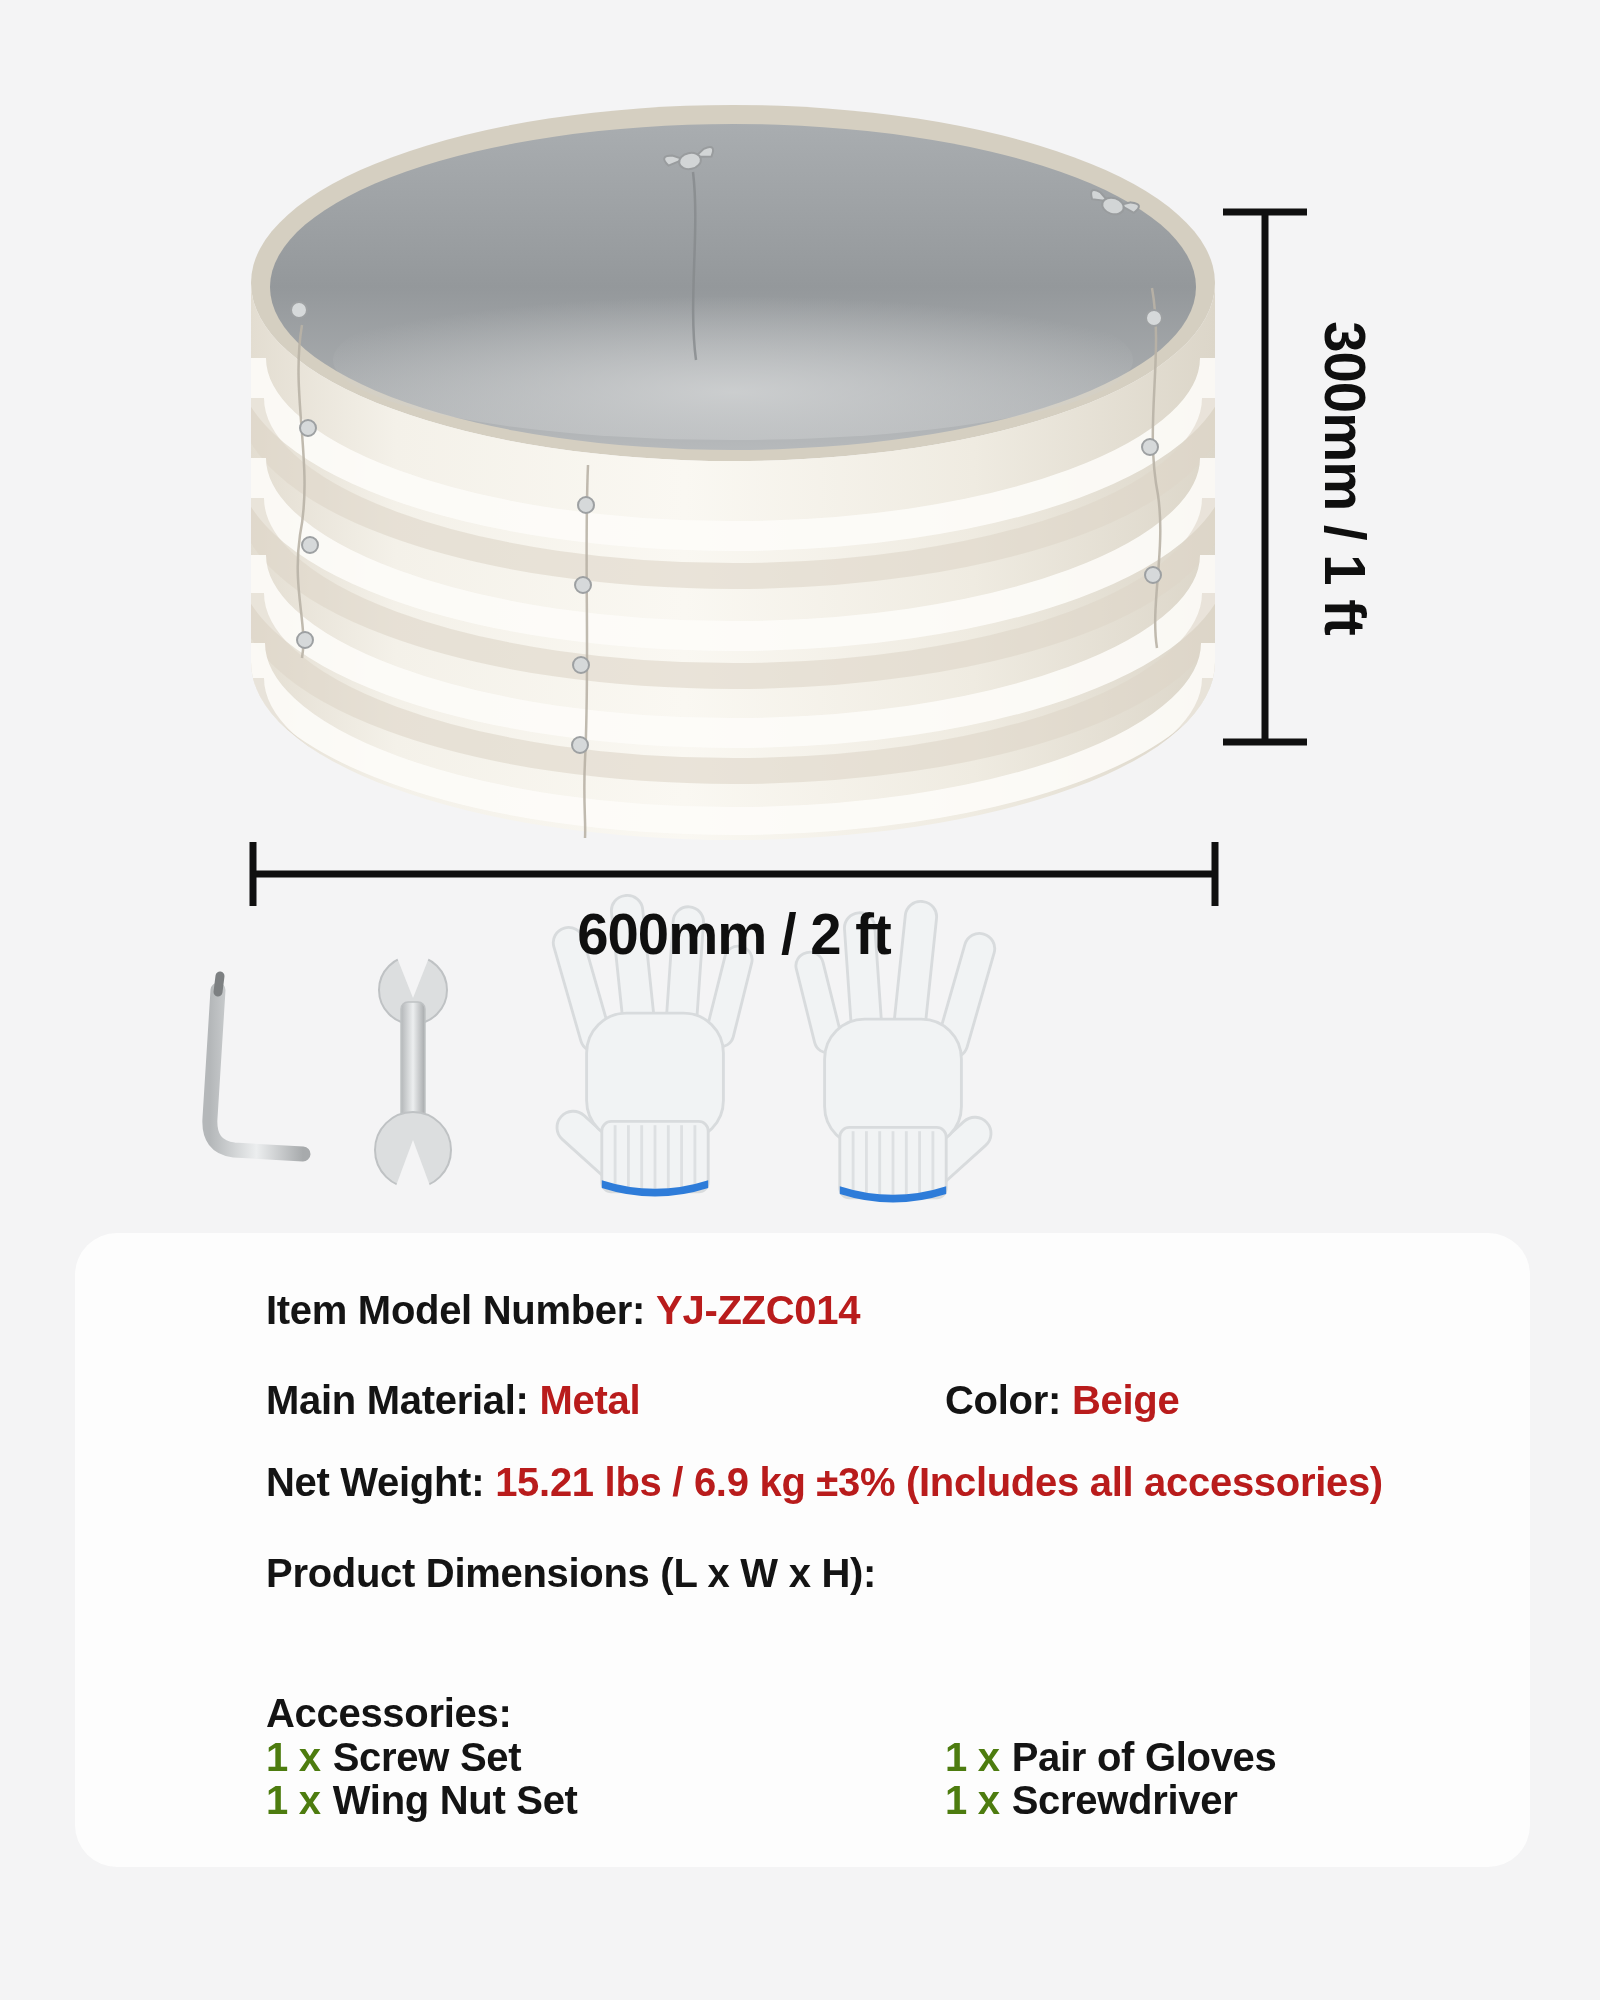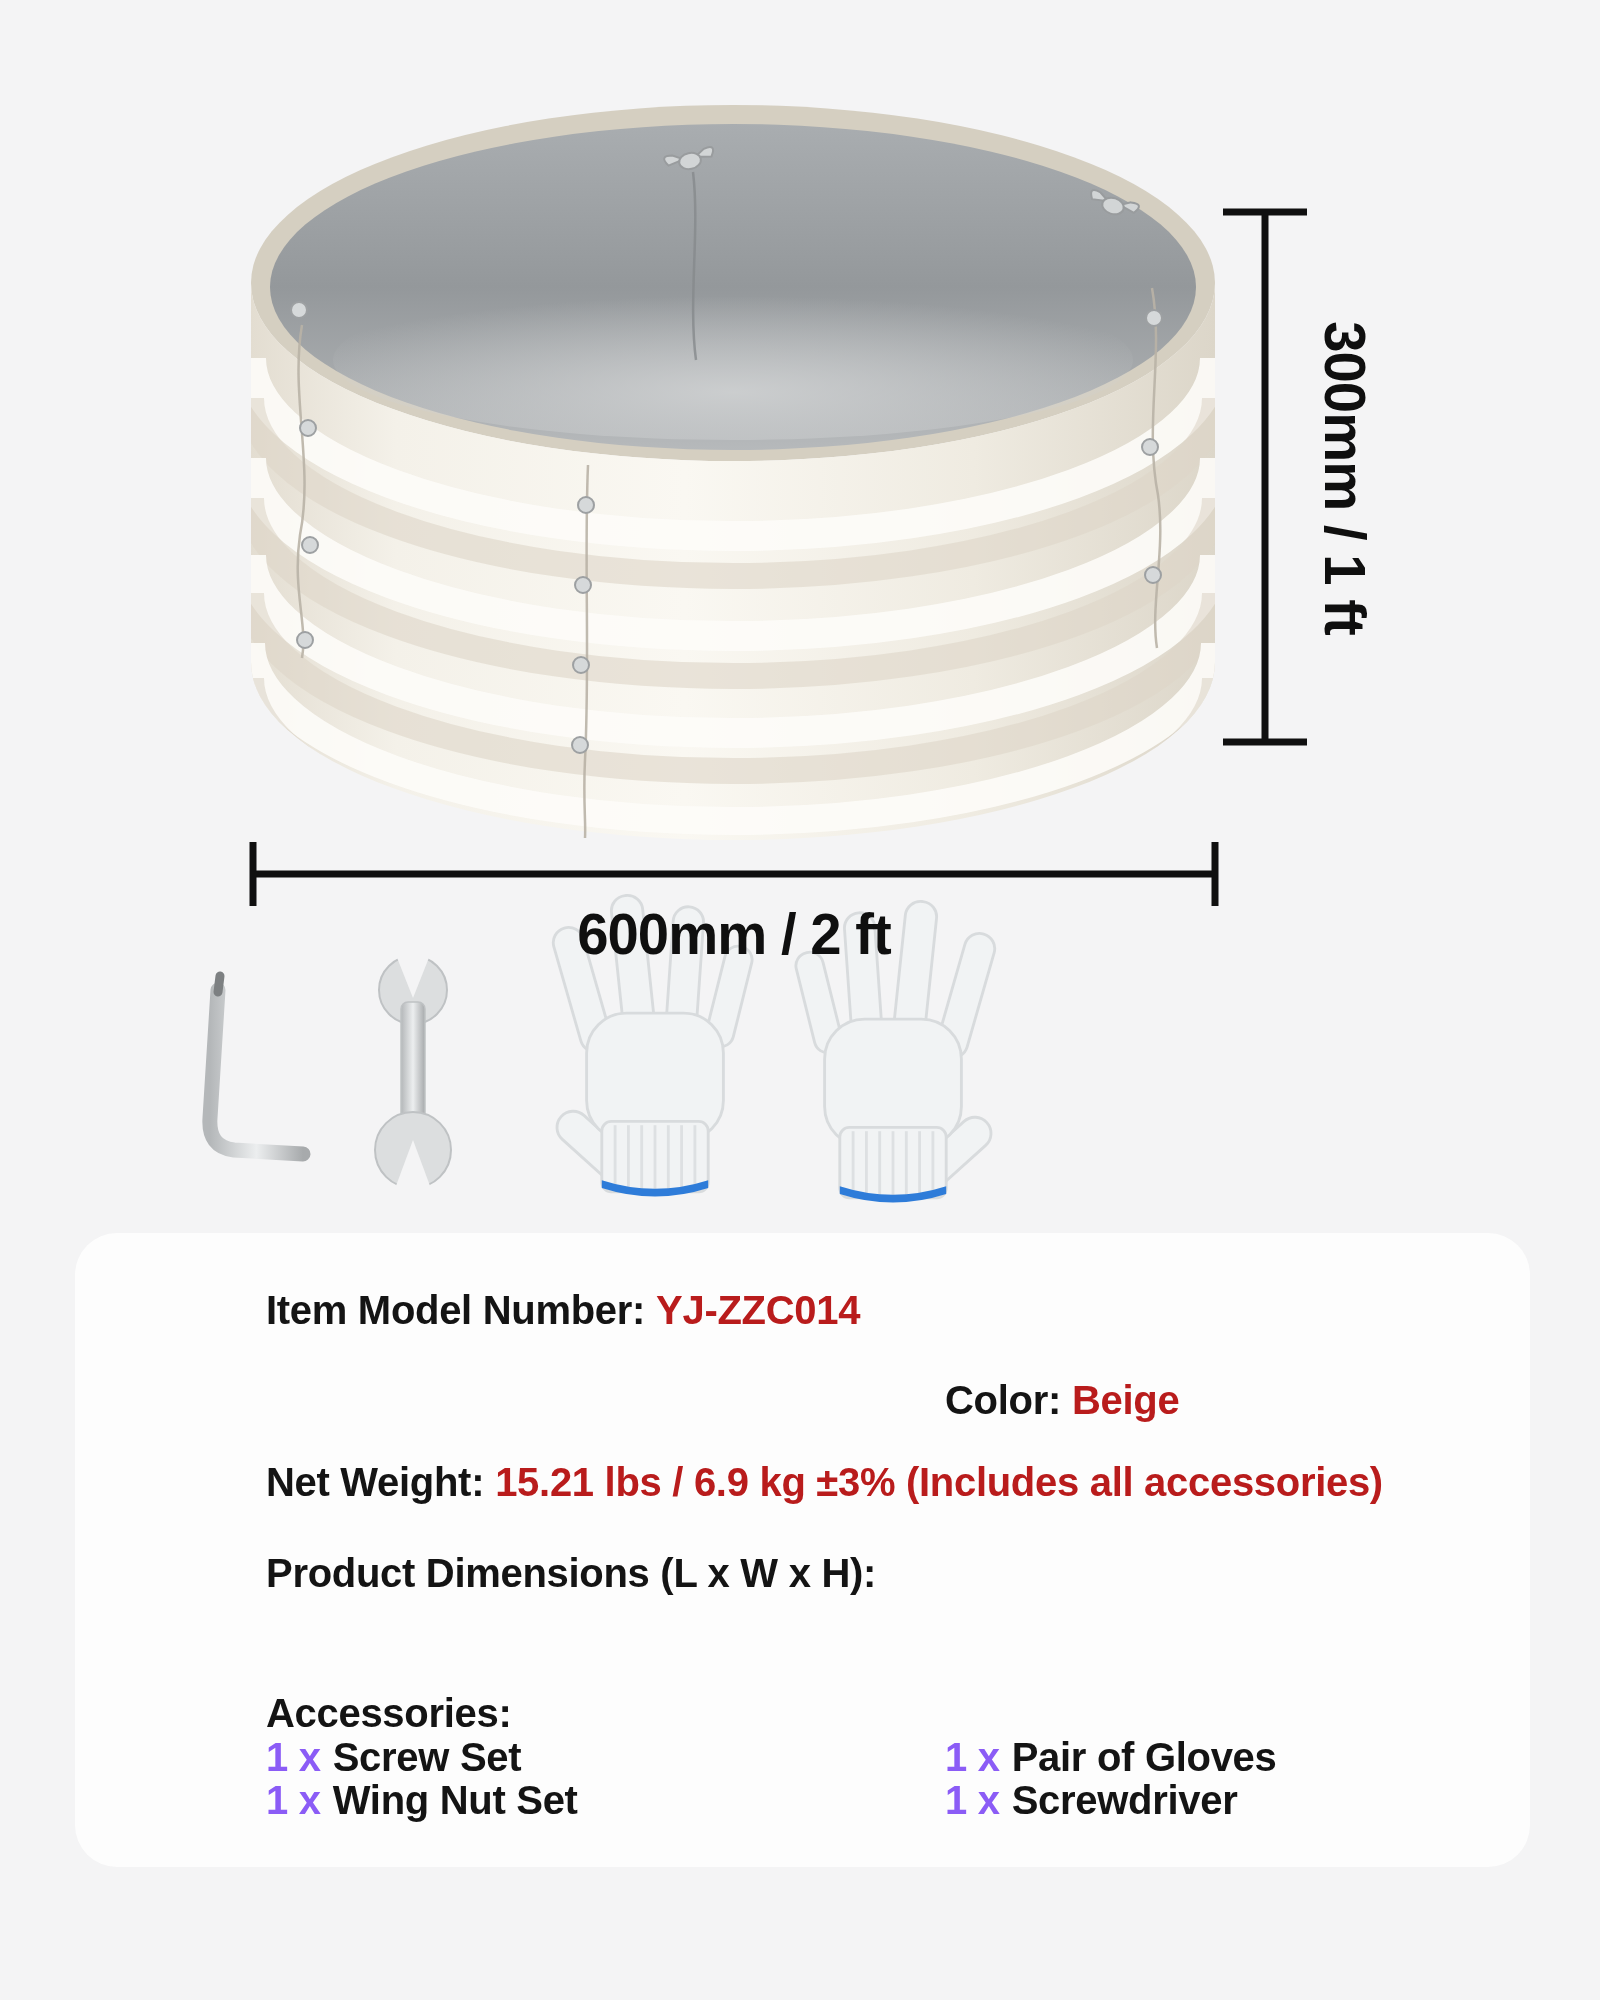--- a/index.html
+++ b/index.html
@@ -35,21 +35,21 @@
     background:#fdfdfd;border-radius:42px;
   }
   .spec-row{
     position:absolute;left:191px;
     font-size:40px;font-weight:700;color:#141414;
     letter-spacing:-0.3px;white-space:nowrap;line-height:44px;
   }
   .spec-row.col2{left:858px;margin-left:12px;}
   .spec-row .val{color:#b91c1c;margin-left:11px;}
   .spec-row .val.noindent{margin-left:0;}
-  .spec-row .qty{color:#8b5cf6;margin-right:12px;}
+  .spec-row .qty{color:#4d7c0f;margin-right:12px;}
   .r1{top:55px;}
   .r2{top:145px;}
   .r3{top:227px;}
   .r4{top:318px;}
   .r4b{top:361px;}
   .r5{top:458px;}
   .r6{top:502px;}
   .r7{top:545px;}
 </style>
 </head>
@@ -220,20 +220,23 @@
     <div class="dim-label dim-v">300mm / 1 ft</div>
     <div class="dim-label dim-h">600mm / 2 ft</div>
   </div>
 
   <div class="spec-card">
 
     <div class="spec-row r1">
       <span class="lbl">Item Model Number:</span><span class="val">YJ-ZZC014</span>
     </div>
 
+    <div class="spec-row r2">
+      <span class="lbl">Main Material:</span><span class="val">Metal</span>
+    </div>
     <div class="spec-row r2 col2">
       <span class="lbl">Color:</span><span class="val">Beige</span>
     </div>
 
     <div class="spec-row r3">
       <span class="lbl">Net Weight:</span><span class="val">15.21 lbs / 6.9 kg ±3% (Includes all accessories)</span>
     </div>
 
     <div class="spec-row r4">
       <span class="lbl">Product Dimensions (L x W x H):</span>

